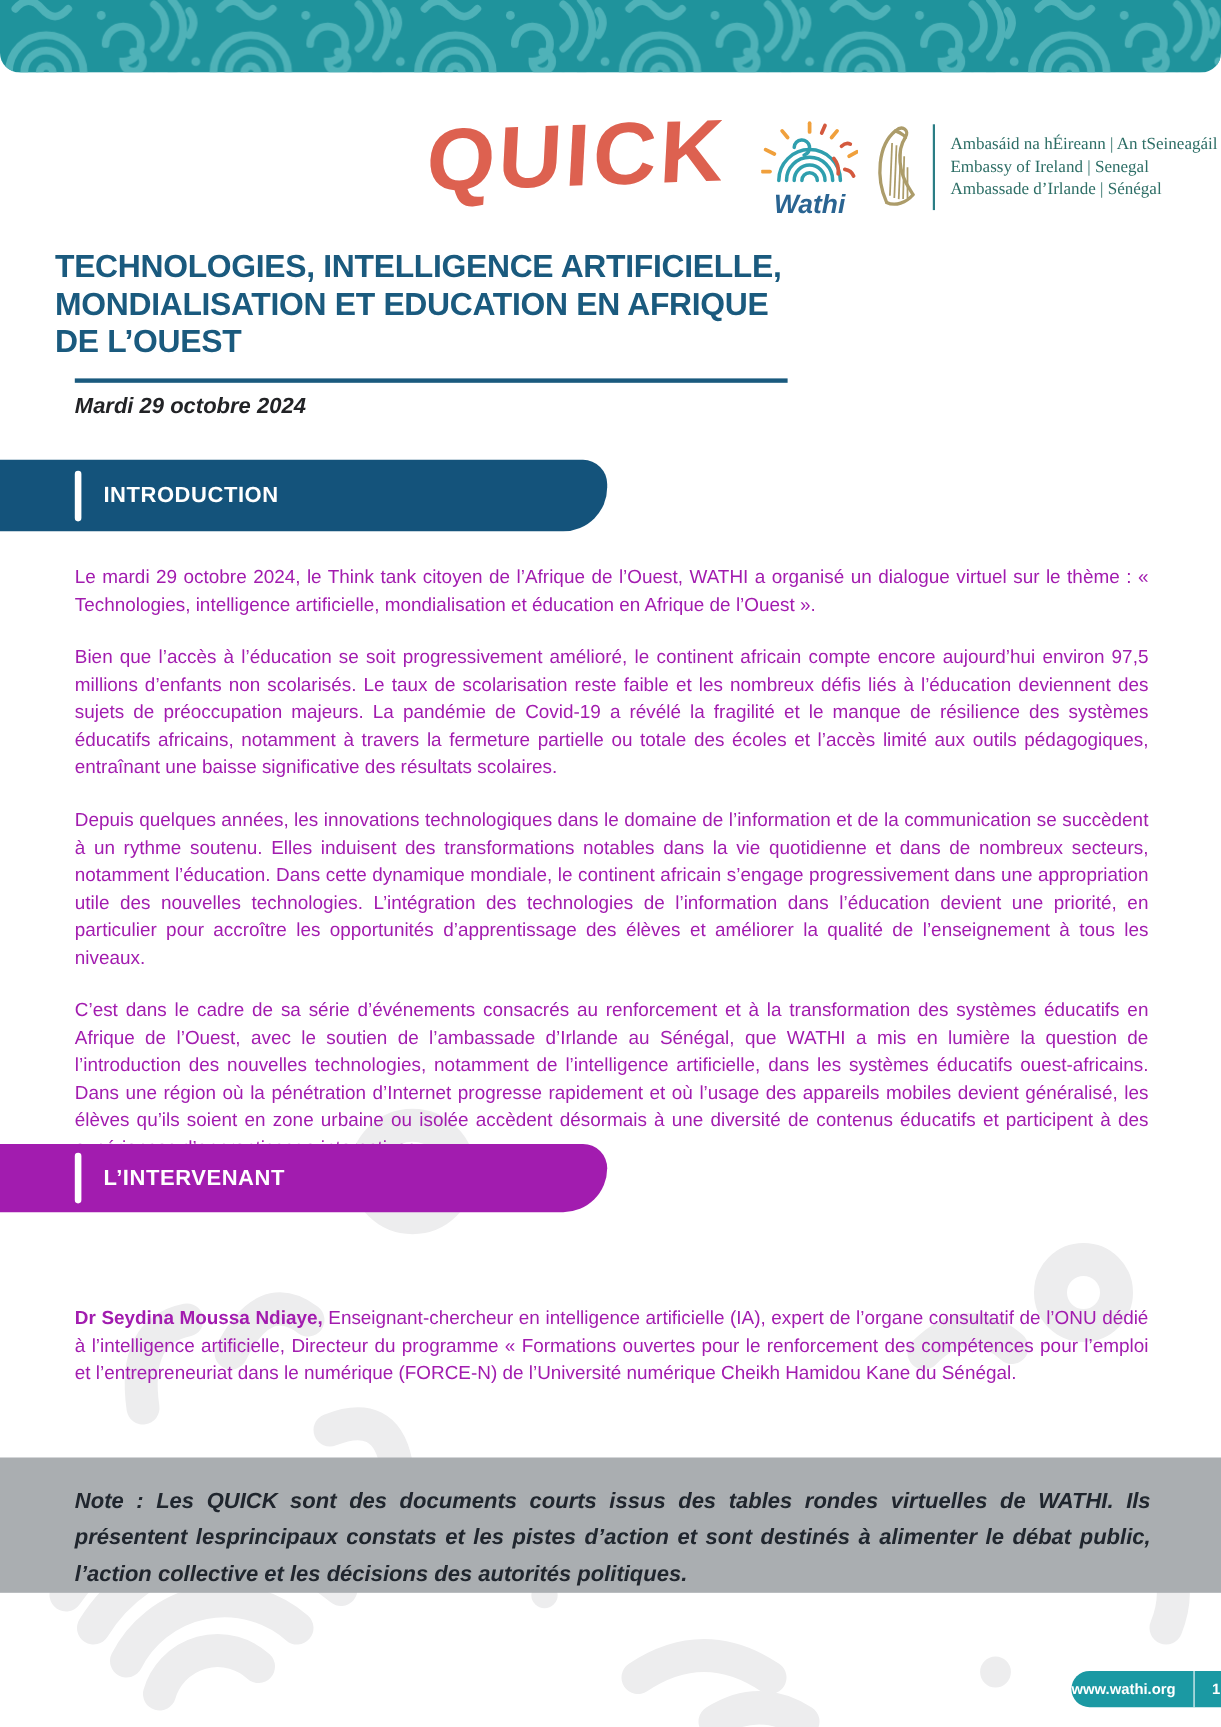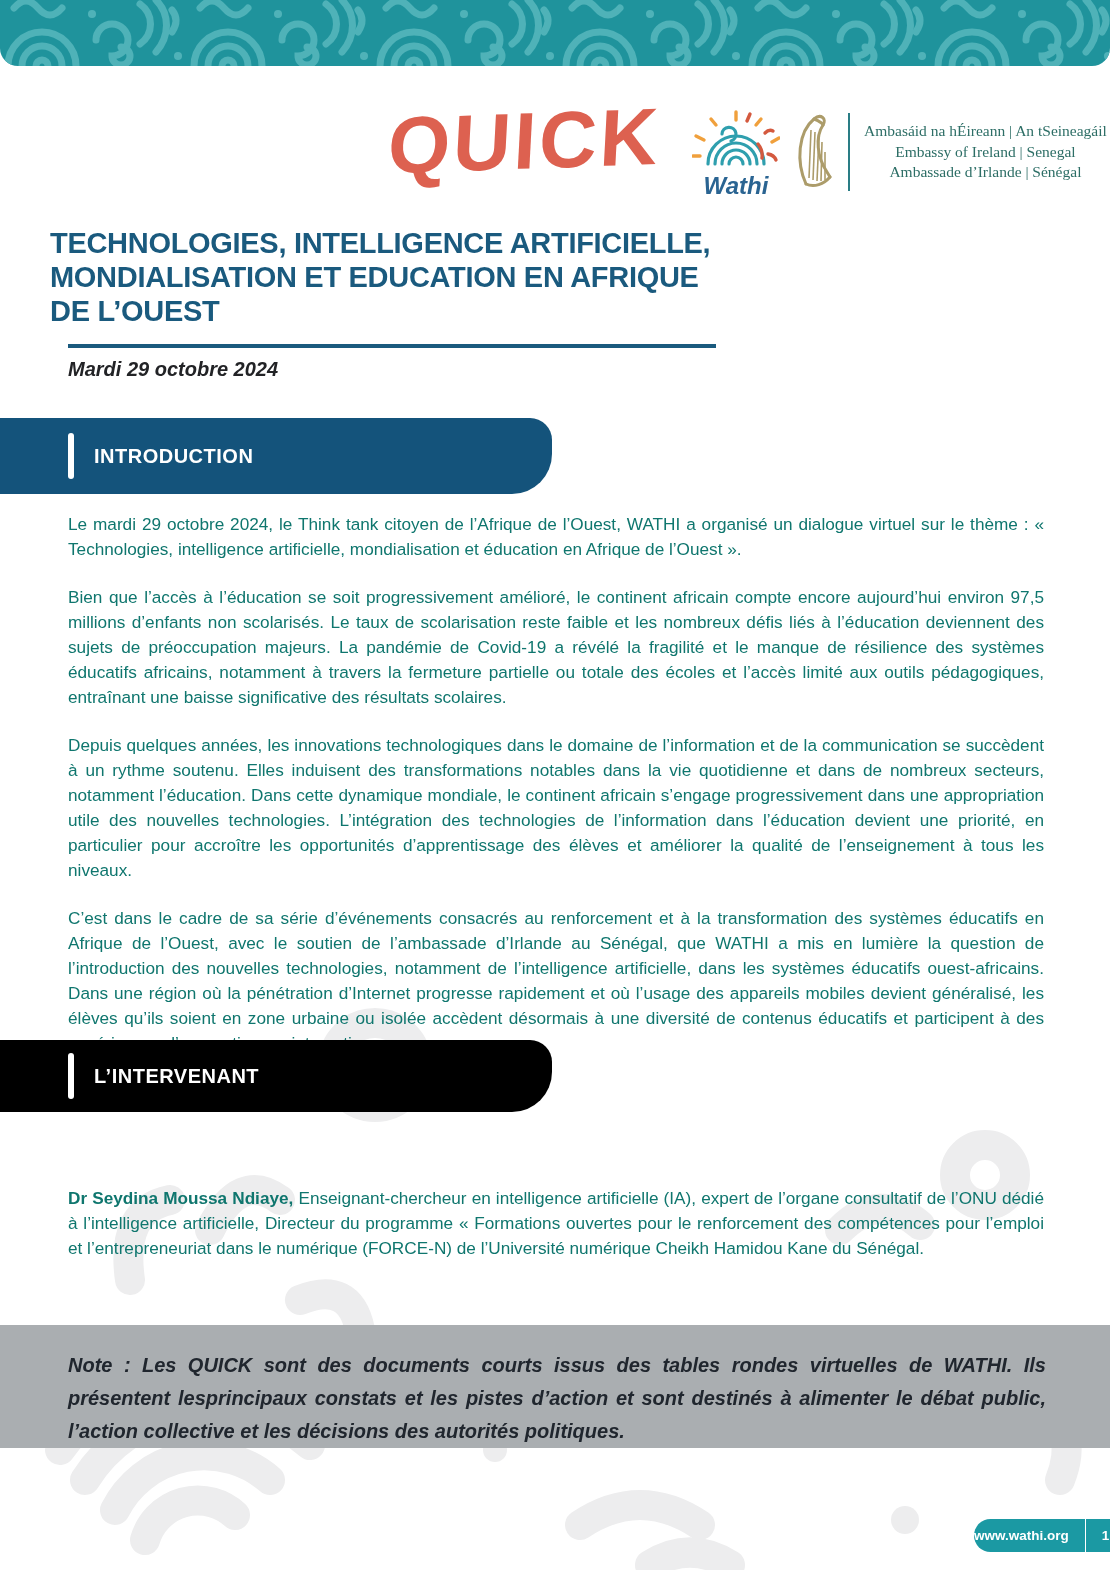--- a/index.html
+++ b/index.html
@@ -17,21 +17,21 @@
   }
   
   .quick-logo{
     position:absolute;left:388px;top:96px;width:250px;
     font-size:80px;font-weight:900;letter-spacing:3px;
     color:#dd6150;transform:rotate(-2deg) skewX(-5deg);
     font-family:"Liberation Sans", sans-serif;
   }
   .wathi-logo{position:absolute;left:692px;top:108px;width:88px;height:96px;}
   .ireland-block{
-    position:absolute;left:794px;top:112px;display:flex;align-items:center;text-align:center;
+    position:absolute;left:794px;top:112px;display:flex;align-items:center;
   }
   .harp-wrap{width:46px;height:80px;}
   .embassy-divider{width:2px;height:78px;background:#2a7d85;margin:0 14px 0 8px;}
   .embassy-text{
     font-family:"Liberation Serif", serif;
     font-size:15.5px;line-height:1.32;color:#2d6e66;
   }
   
   .title{
     position:absolute;left:50px;top:226px;width:760px;
@@ -40,37 +40,37 @@
   }
   .title-underline{
     position:absolute;left:68px;top:344px;width:648px;height:4px;background:#1a5a7e;
   }
   .event-date{
     position:absolute;left:68px;top:358px;
     font-size:20px;font-weight:700;font-style:italic;color:#222326;
   }
   
   .section-banner{
-    position:absolute;left:0;width:552px;height:76px;
+    position:absolute;left:0;width:552px;height:65px;
     border-radius:0 22px 40px 0;
     display:flex;align-items:center;z-index:2;
   }
   .banner-intro{top:418px;background:#14537b;}
-  .banner-interv{top:1040px;background:#000000;height:72px;}
+  .banner-interv{top:1040px;background:#a21caf;height:62px;}
   .section-marker{
     width:6px;height:46px;background:#ffffff;border-radius:3px;
     margin-left:68px;margin-right:20px;
   }
   .section-heading{
     color:#ffffff;font-size:20px;font-weight:800;letter-spacing:0.5px;
   }
   
   .body-block{
     position:absolute;left:68px;width:976px;z-index:1;
-    font-size:17.2px;line-height:25px;color:#0f766e;text-align:justify;
+    font-size:17.2px;line-height:25px;color:#a21caf;text-align:justify;
   }
   .intro-text{top:512px;}
   .interv-text{top:1186px;}
   .body-block p{margin:0 0 23px 0;}
   .speaker-name{font-weight:800;}
   
   .note-band{
     position:absolute;left:0;top:1325px;width:1110px;height:123px;
     background:rgba(167,171,174,0.96);z-index:2;
     display:flex;align-items:flex-end;

